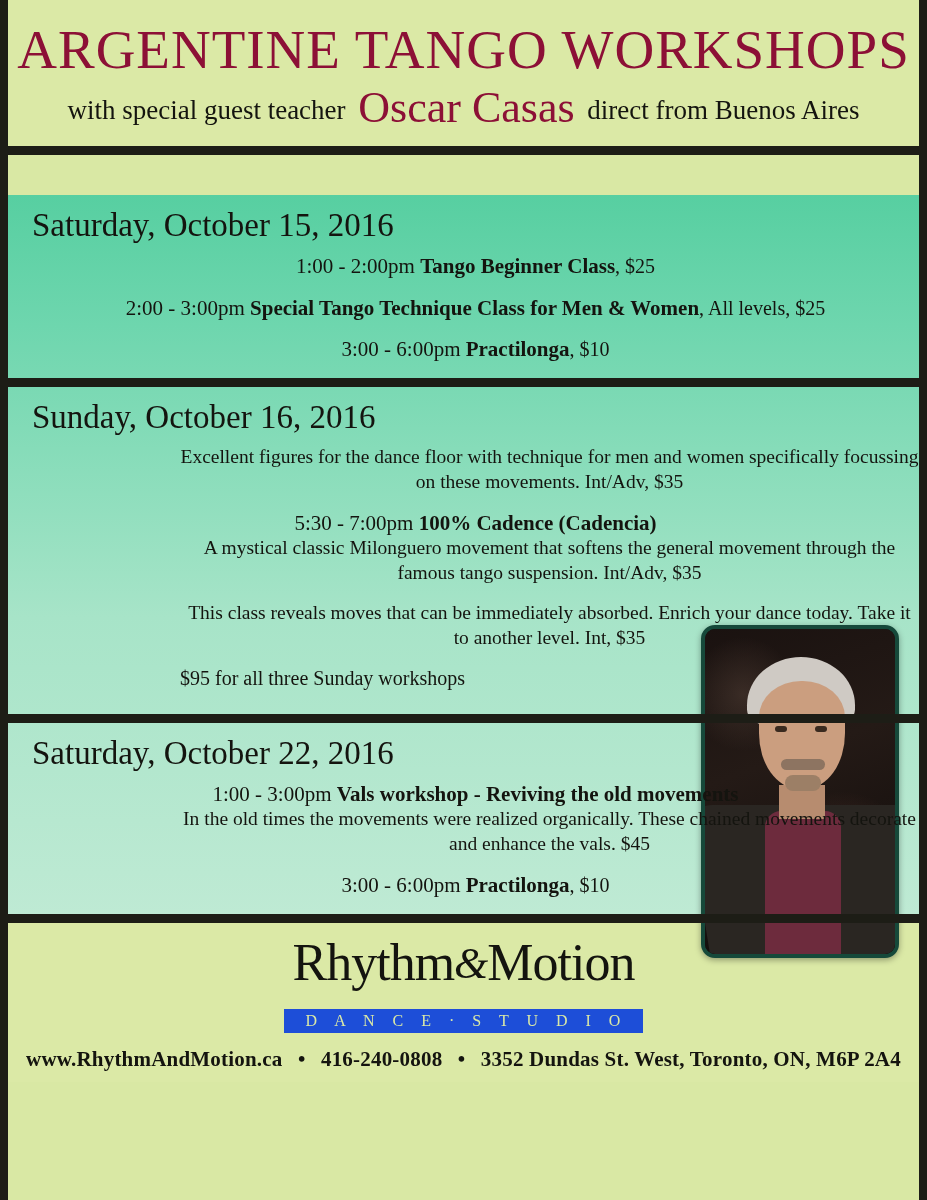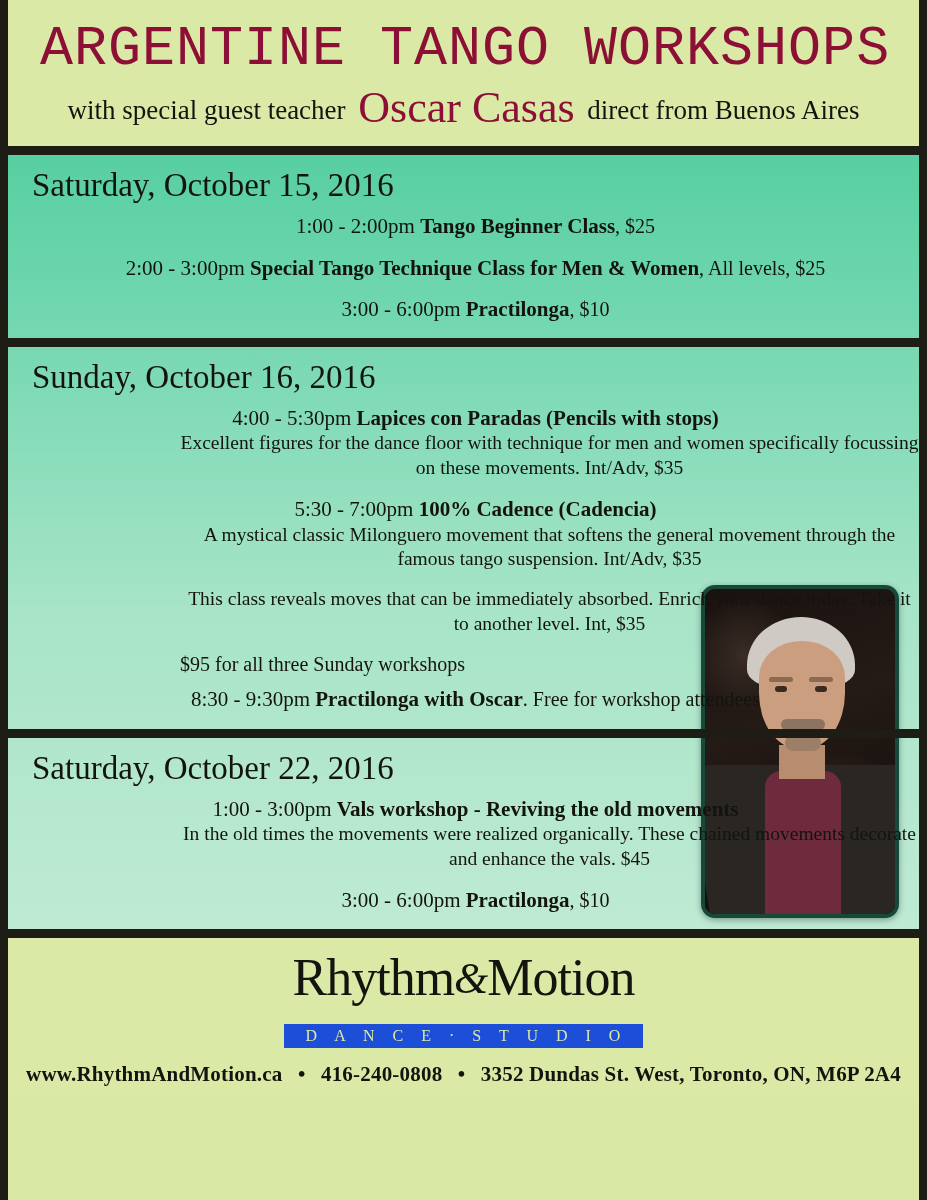--- a/index.html
+++ b/index.html
@@ -23,49 +23,50 @@
     background: #d9e8a4;
   }
 
   
   .header {
     background: #dbe9a6;
     padding: 22px 0 14px 0;
     border-bottom: 9px solid #1d1d16;
   }
   .title {
+    text-align: center;
     color: #8c1036;
-    font-family: Liberation Mono, monospace;
+    font-family: Liberation Serif, serif;
     font-size: 55px;
     letter-spacing: 1px;
     line-height: 1.02;
     font-weight: normal;
     margin: 0 0 6px 0;
     text-transform: uppercase;
-    padding-left: 32px;
   }
   .subtitle {
     text-align: center;
     color: #14140f;
     font-size: 27px;
     line-height: 1.1;
     white-space: nowrap;
     margin: 0;
   }
   .subtitle .guest {
     color: #8c1036;
     font-size: 44px;
     padding: 0 6px;
     vertical-align: -3px;
   }
 
   
   .body-wrap {
     position: relative;
     background: linear-gradient(180deg, #57cfa1 0%, #6ed6ae 18%, #a7e4c8 58%, #bfead4 100%);
+    margin-top: 40px;
   }
   .day {
     position: relative;
     padding: 10px 0 14px 24px;
     border-bottom: 9px solid #1d1d16;
   }
   .day:last-child { border-bottom: 9px solid #1d1d16; }
 
   .day-title {
     font-size: 33px;
@@ -300,47 +301,37 @@
           <span class="time">3:00 - 6:00pm</span>
           <span class="item-name">Practilonga</span><span class="item-meta">, $10</span>
         </div>
       </div>
     </div>
 
     <div class="day">
       <div class="day-title">Sunday, October 16, 2016</div>
 
       <div class="item">
-        <div class="item-line">
-          <span class="time">4:00 - 5:30pm</span>
-          <span class="item-name">Lapices con Paradas (Pencils with stops)</span>
-        </div>
         <div class="desc">Excellent figures for the dance floor with technique for men and women specifically focussing on these movements. Int/Adv, $35</div>
       </div>
 
       <div class="item">
         <div class="item-line">
           <span class="time">5:30 - 7:00pm</span>
           <span class="item-name">100% Cadence (Cadencia)</span>
         </div>
         <div class="desc">A mystical classic Milonguero movement that softens the general movement through the famous tango suspension. Int/Adv, $35</div>
       </div>
 
       <div class="item">
         <div class="desc">This class reveals moves that can be immediately absorbed. Enrich your dance today. Take it to another level. Int, $35</div>
       </div>
 
       <div class="note">$95 for all three Sunday workshops</div>
 
-      <div class="item">
-        <div class="item-line">
-          <span class="time">8:30 - 9:30pm</span>
-          <span class="item-name">Practilonga with Oscar</span><span class="item-meta">. Free for workshop attendees</span>
-        </div>
-      </div>
     </div>
 
     <div class="day">
       <div class="day-title">Saturday, October 22, 2016</div>
 
       <div class="item">
         <div class="item-line">
           <span class="time">1:00 - 3:00pm</span>
           <span class="item-name">Vals workshop - Reviving the old movements</span>
         </div>

